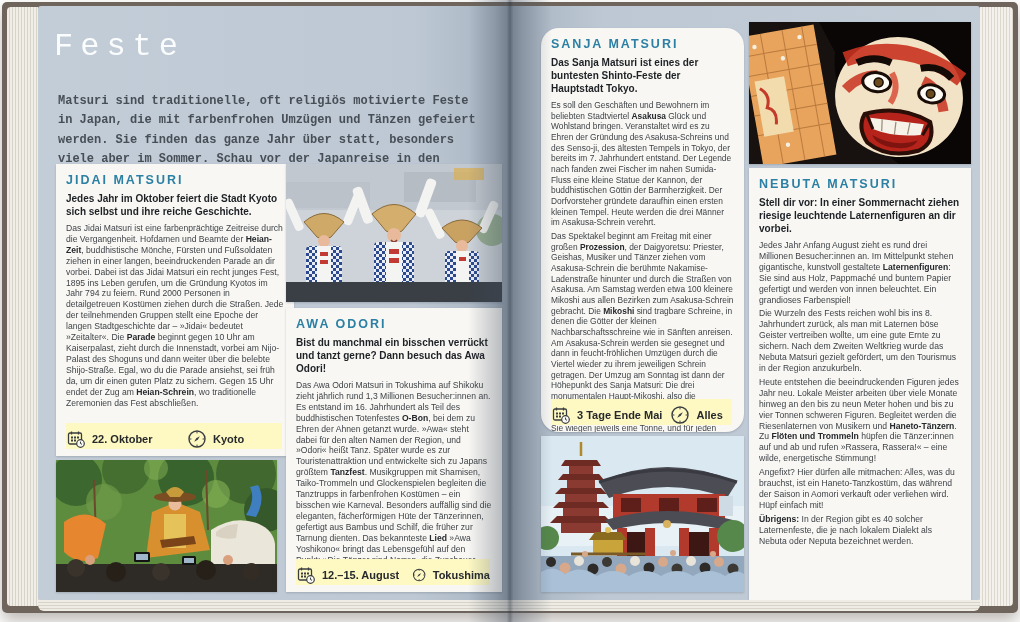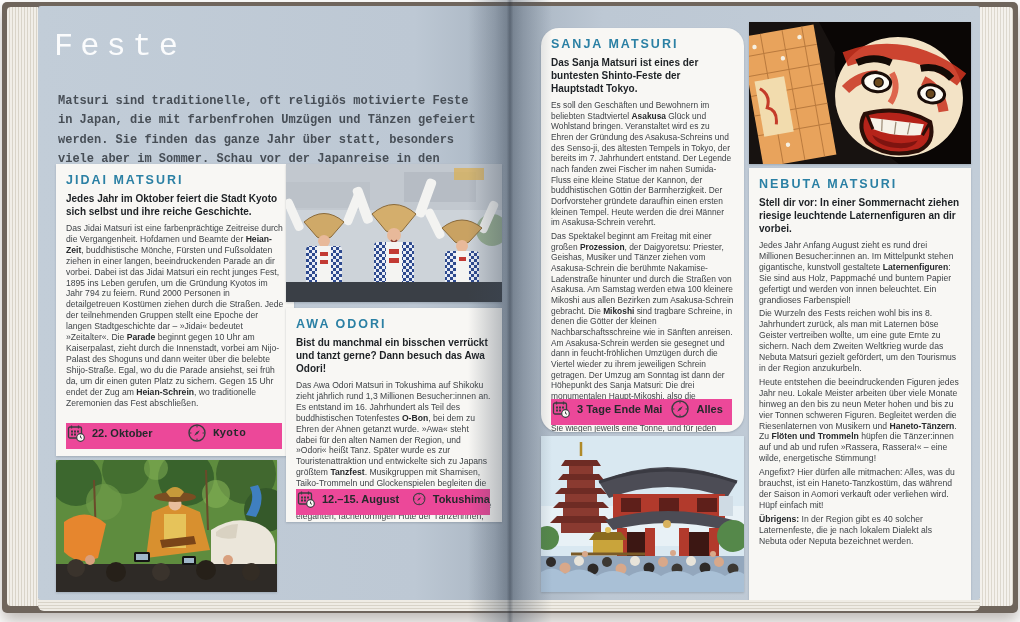--- a/index.html
+++ b/index.html
@@ -23,22 +23,22 @@
   .chapter-title{position:absolute;left:16px;top:22px;font-family:"Liberation Mono",monospace;font-size:32px;
     letter-spacing:7px;color:#fbfcfd;font-weight:400;}
   .chapter-intro{position:absolute;left:20px;top:86px;width:432px;font-family:"Liberation Mono",monospace;
     font-weight:700;font-size:12px;line-height:1.62;color:#474e56;}
   .card{position:absolute;background:#f8f7f4;box-shadow:0 1px 2px rgba(60,70,85,.25);padding:9px 10px 40px 10px;
     box-sizing:border-box;overflow:hidden;}
   .card h3{margin:0 0 5px 0;font-size:12.5px;font-weight:700;letter-spacing:2px;color:#2b80a4;}
   .lead{margin:0 0 5px 0;font-size:10px;line-height:1.3;font-weight:700;color:#1d2125;}
   .body{margin:0 0 3px 0;font-size:8.6px;line-height:1.27;color:#3f4347;}
   .body strong{color:#26292c;}
-  .card-footer{position:absolute;left:10px;right:12px;bottom:7px;height:26px;background:#ec4899;display:flex;
-    align-items:flex-start;justify-content:space-between;z-index:2;}
+  .card-footer{position:absolute;left:10px;right:12px;bottom:7px;height:26px;background:#fef9c3;display:flex;
+    align-items:flex-end;justify-content:space-between;z-index:2;}
   .meta{display:flex;align-items:center;gap:6px;}
   .meta .label{font-size:11px;font-weight:700;color:#26292c;white-space:nowrap;}
   .meta svg{display:block;}
   .photo{position:absolute;overflow:hidden;box-shadow:0 1px 2px rgba(60,70,85,.25);}
   .photo svg{display:block;width:100%;height:100%;}
 </style>
 </head>
 <body>
 
 <div class="stage">
@@ -67,21 +67,21 @@
                 <rect x="8" y="7.5" width="2" height="2" fill="#3a3d40"></rect>
                 <rect x="11" y="7.5" width="2" height="2" fill="#3a3d40"></rect>
               <rect x="5" y="10.5" width="2" height="2" fill="#3a3d40"></rect>
                 <rect x="8" y="10.5" width="2" height="2" fill="#3a3d40"></rect>
               <circle cx="14.5" cy="14.5" r="3.8" fill="#f8f7f4" stroke="#3a3d40" stroke-width="1.2"></circle>
               <line x1="14.5" y1="14.5" x2="14.5" y2="12.6" stroke="#3a3d40" stroke-width="1"></line>
               <line x1="14.5" y1="14.5" x2="16" y2="15.3" stroke="#3a3d40" stroke-width="1"></line>
             </svg>
             <span class="label">22. Oktober</span>
           </div>
-          <div class="meta" style="width:44%;font-family:Liberation Mono, monospace;">
+          <div class="meta" style="width:44%;">
             <svg width="20" height="20" viewBox="0 0 20 20">
               <circle cx="10" cy="10" r="8" fill="none" stroke="#3a3d40" stroke-width="1.4"></circle>
               <line x1="10" y1="2.6" x2="10" y2="4.4" stroke="#3a3d40" stroke-width="1"></line>
                 <line x1="10" y1="15.6" x2="10" y2="17.4" stroke="#3a3d40" stroke-width="1"></line>
               <line x1="2.6" y1="10" x2="4.4" y2="10" stroke="#3a3d40" stroke-width="1"></line>
                 <line x1="15.6" y1="10" x2="17.4" y2="10" stroke="#3a3d40" stroke-width="1"></line>
               <path d="M12.8,7.2 L10.8,10.8 L7.2,12.8 L9.2,9.2 Z" fill="#3a3d40"></path>
             </svg>
             <span class="label">Kyoto</span>
           </div>
@@ -174,21 +174,21 @@
             <circle cx="0" cy="20" r="6" fill="#e8b99a"></circle>
             <rect x="-17" y="25" width="34" height="42" rx="4" fill="url(#check)"></rect>
             <rect x="-6" y="25" width="13" height="42" fill="#f4f4f2"></rect>
             <rect x="-3" y="31" width="7" height="4" fill="#c23a34"></rect>
             <rect x="-17" y="60" width="34" height="9" fill="#e07fae"></rect>
           </g>
           <rect x="0" y="118" width="216" height="20" fill="#3a3f46"></rect>
         </svg>
       </div>
 
-      <div class="card" style="left:248px;top:302px;width:216px;height:214px;">
+      <div class="card" style="left:248px;top:302px;width:216px;height:284px;">
         <h3>AWA ODORI</h3>
         <p class="lead">Bist du manchmal ein bisschen verrückt und tanzt gerne? Dann besuch das Awa Odori!</p>
         <p class="body"><span>Das Awa Odori Matsuri in Tokushima auf Shikoku zieht jährlich rund 1,3 Millionen Besucher:innen an. Es entstand im 16. Jahrhundert als Teil des buddhistischen Totenfestes </span><strong>O-Bon</strong><span>, bei dem zu Ehren der Ahnen getanzt wurde. »Awa« steht dabei für den alten Namen der Region, und »Odori« heißt Tanz. Später wurde es zur Touristenattraktion und entwickelte sich zu Japans größtem </span><strong>Tanzfest</strong><span>. Musikgruppen mit Shamisen, Taiko-Trommeln und Glockenspielen begleiten die Tanztrupps in farbenfrohen Kostümen – ein bisschen wie Karneval. Besonders auffällig sind die eleganten, fächerförmigen Hüte der Tänzerinnen, gefertigt aus Bambus und Schilf, die früher zur Tarnung dienten. Das bekannteste </span><strong>Lied</strong><span> »Awa Yoshikono« bringt das Lebensgefühl auf den Punkt: »Die Tänzer sind Narren, die Zuschauer sind Narren, wenn schon alle Narren sind, warum dann nicht tanzen?« Lust bekommen?</span></p>
         <div class="card-footer">
           <div class="meta">
             <svg width="20" height="20" viewBox="0 0 20 20">
               <rect x="2.5" y="4" width="13" height="11" rx="1.5" fill="none" stroke="#3a3d40" stroke-width="1.3"></rect>
               <line x1="5.5" y1="2.5" x2="5.5" y2="5.5" stroke="#3a3d40" stroke-width="1.3"></line>
               <line x1="12.5" y1="2.5" x2="12.5" y2="5.5" stroke="#3a3d40" stroke-width="1.3"></line>
               <rect x="5" y="7.5" width="2" height="2" fill="#3a3d40"></rect>

